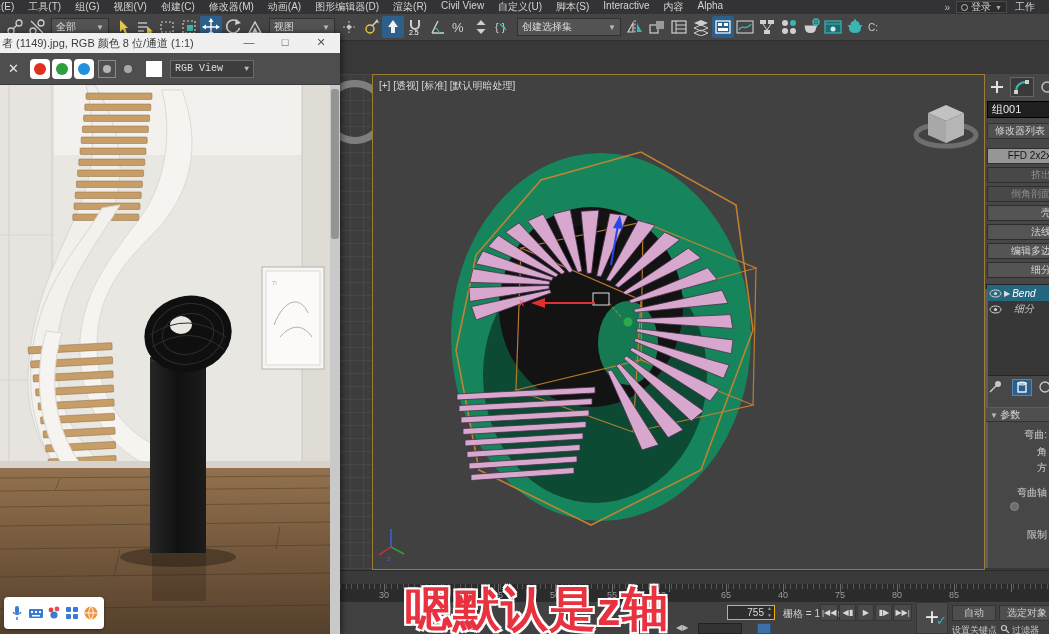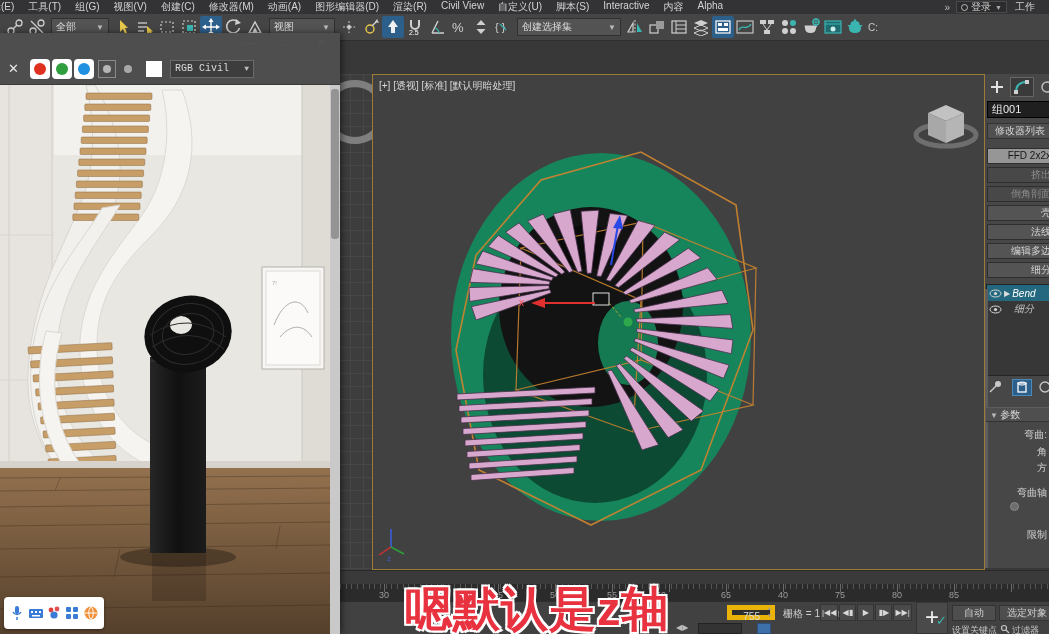--- a/index.html
+++ b/index.html
@@ -77,21 +77,21 @@
 
   
   #trackbar { left:0; top:570px; width:1049px; height:14px; background:#3a3a3a; border-top:1px solid #2a2a2a;}
   #ruler { left:0; top:584px; width:1049px; height:17px; background:#2b2b2b; overflow:hidden;}
   .tick { position:absolute; top:0; width:1px; background:#555; }
   .tick.minor{ height:5px; } .tick.major{ height:8px; background:#6a6a6a;}
   .ruler-num { position:absolute; top:6px; transform:translateX(-50%); color:#9c9c9c; font-size:9px; }
   #statusbar { left:0; top:601px; width:1049px; height:33px; background:#414141; border-top:1px solid #2e2e2e;
     color:#cfcfcf; font-size:10px; }
   #coord-field { position:absolute; left:727px; top:3px; width:48px; height:15px; background:#2e2e2e;
-    border:5px solid #eab308; color:#dcdcdc; text-align:right; padding-right:10px; line-height:13px;}
+    border:1px solid #eab308; color:#dcdcdc; text-align:right; padding-right:10px; line-height:13px;}
   #coord-spin { position:absolute; left:765px; top:3px; width:9px; height:15px; color:#999; font-size:5px;
     line-height:7px; text-align:center;}
   #grid-label { position:absolute; left:783px; top:5px; }
   #playback { position:absolute; left:820px; top:2px; display:flex; gap:1px; }
   .pbtn { min-width:17px; height:17px; background:#4a4a4a; border:1px solid #353535; color:#d8d8d8;
     font-size:8px; display:flex; align-items:center; justify-content:center; padding:0 1px;}
   #setkeys-btn { position:absolute; left:916px; top:0px; width:32px; height:32px; background:#4a4a4a;
     border:1px solid #353535; color:#f0f0f0; font-size:24px; line-height:28px; text-align:center; }
   #setkeys-btn .chk { position:absolute; right:0px; bottom:-2px; color:#3ab5b0; font-size:13px; }
   #autokey-btn { position:absolute; left:952px; top:3px; width:44px; height:16px; background:#4e4e4e;
@@ -693,40 +693,41 @@
     <div id="selobj-btn">选定对象</div>
     <div id="setkey-label">设置关键点</div>
     <svg id="keyicon" width="10" height="10">
       <circle cx="4" cy="4" r="2.5" fill="none" stroke="#c9c9c9" stroke-width="1.2"></circle>
       <line x1="6" y1="6" x2="9" y2="9" stroke="#c9c9c9" stroke-width="1.2"></line>
     </svg>
     <div id="filters-label">过滤器</div>
   </div>
 
   <div id="viewer" class="abs">
+    <div id="viewer-title">者 (1149).jpg, RGB 颜色 8 位/通道 (1:1)</div>
     <div class="win-ctl" style="right:76px">—</div>
     <div class="win-ctl" style="right:40px">□</div>
     <div class="win-ctl" style="right:4px">✕</div>
     <div id="viewer-toolbar">
       <div id="viewer-close">✕</div>
       <div class="chbtn" style="left:30px">
           <div class="chdot" style="background:#e03020"></div>
         </div>
       <div class="chbtn" style="left:52px">
           <div class="chdot" style="background:#2f9e3f"></div>
         </div>
       <div class="chbtn" style="left:74px">
           <div class="chdot" style="background:#2090e0"></div>
         </div>
       <div id="ch-mono-box">
           <div class="d"></div>
         </div>
       <div id="ch-plain-dot"></div>
       <div id="bg-swatch"></div>
-      <div id="channel-dd"><span>RGB Civil</span><span class="caret">▼</span></div>
+      <div id="channel-dd"><span>RGB View</span><span class="caret">▼</span></div>
     </div>
     <div id="viewer-content">
       <svg id="photo-svg" width="330" height="549" viewBox="0 0 330 549">
         <defs>
           <linearGradient id="floorg" x1="0" y1="0" x2="0" y2="1">
             <stop offset="0" stop-color="#93714e"></stop>
               <stop offset="1" stop-color="#55402c"></stop>
           </linearGradient>
           <linearGradient id="pedg" x1="0" y1="0" x2="1" y2="0">
             <stop offset="0" stop-color="#262626"></stop>

